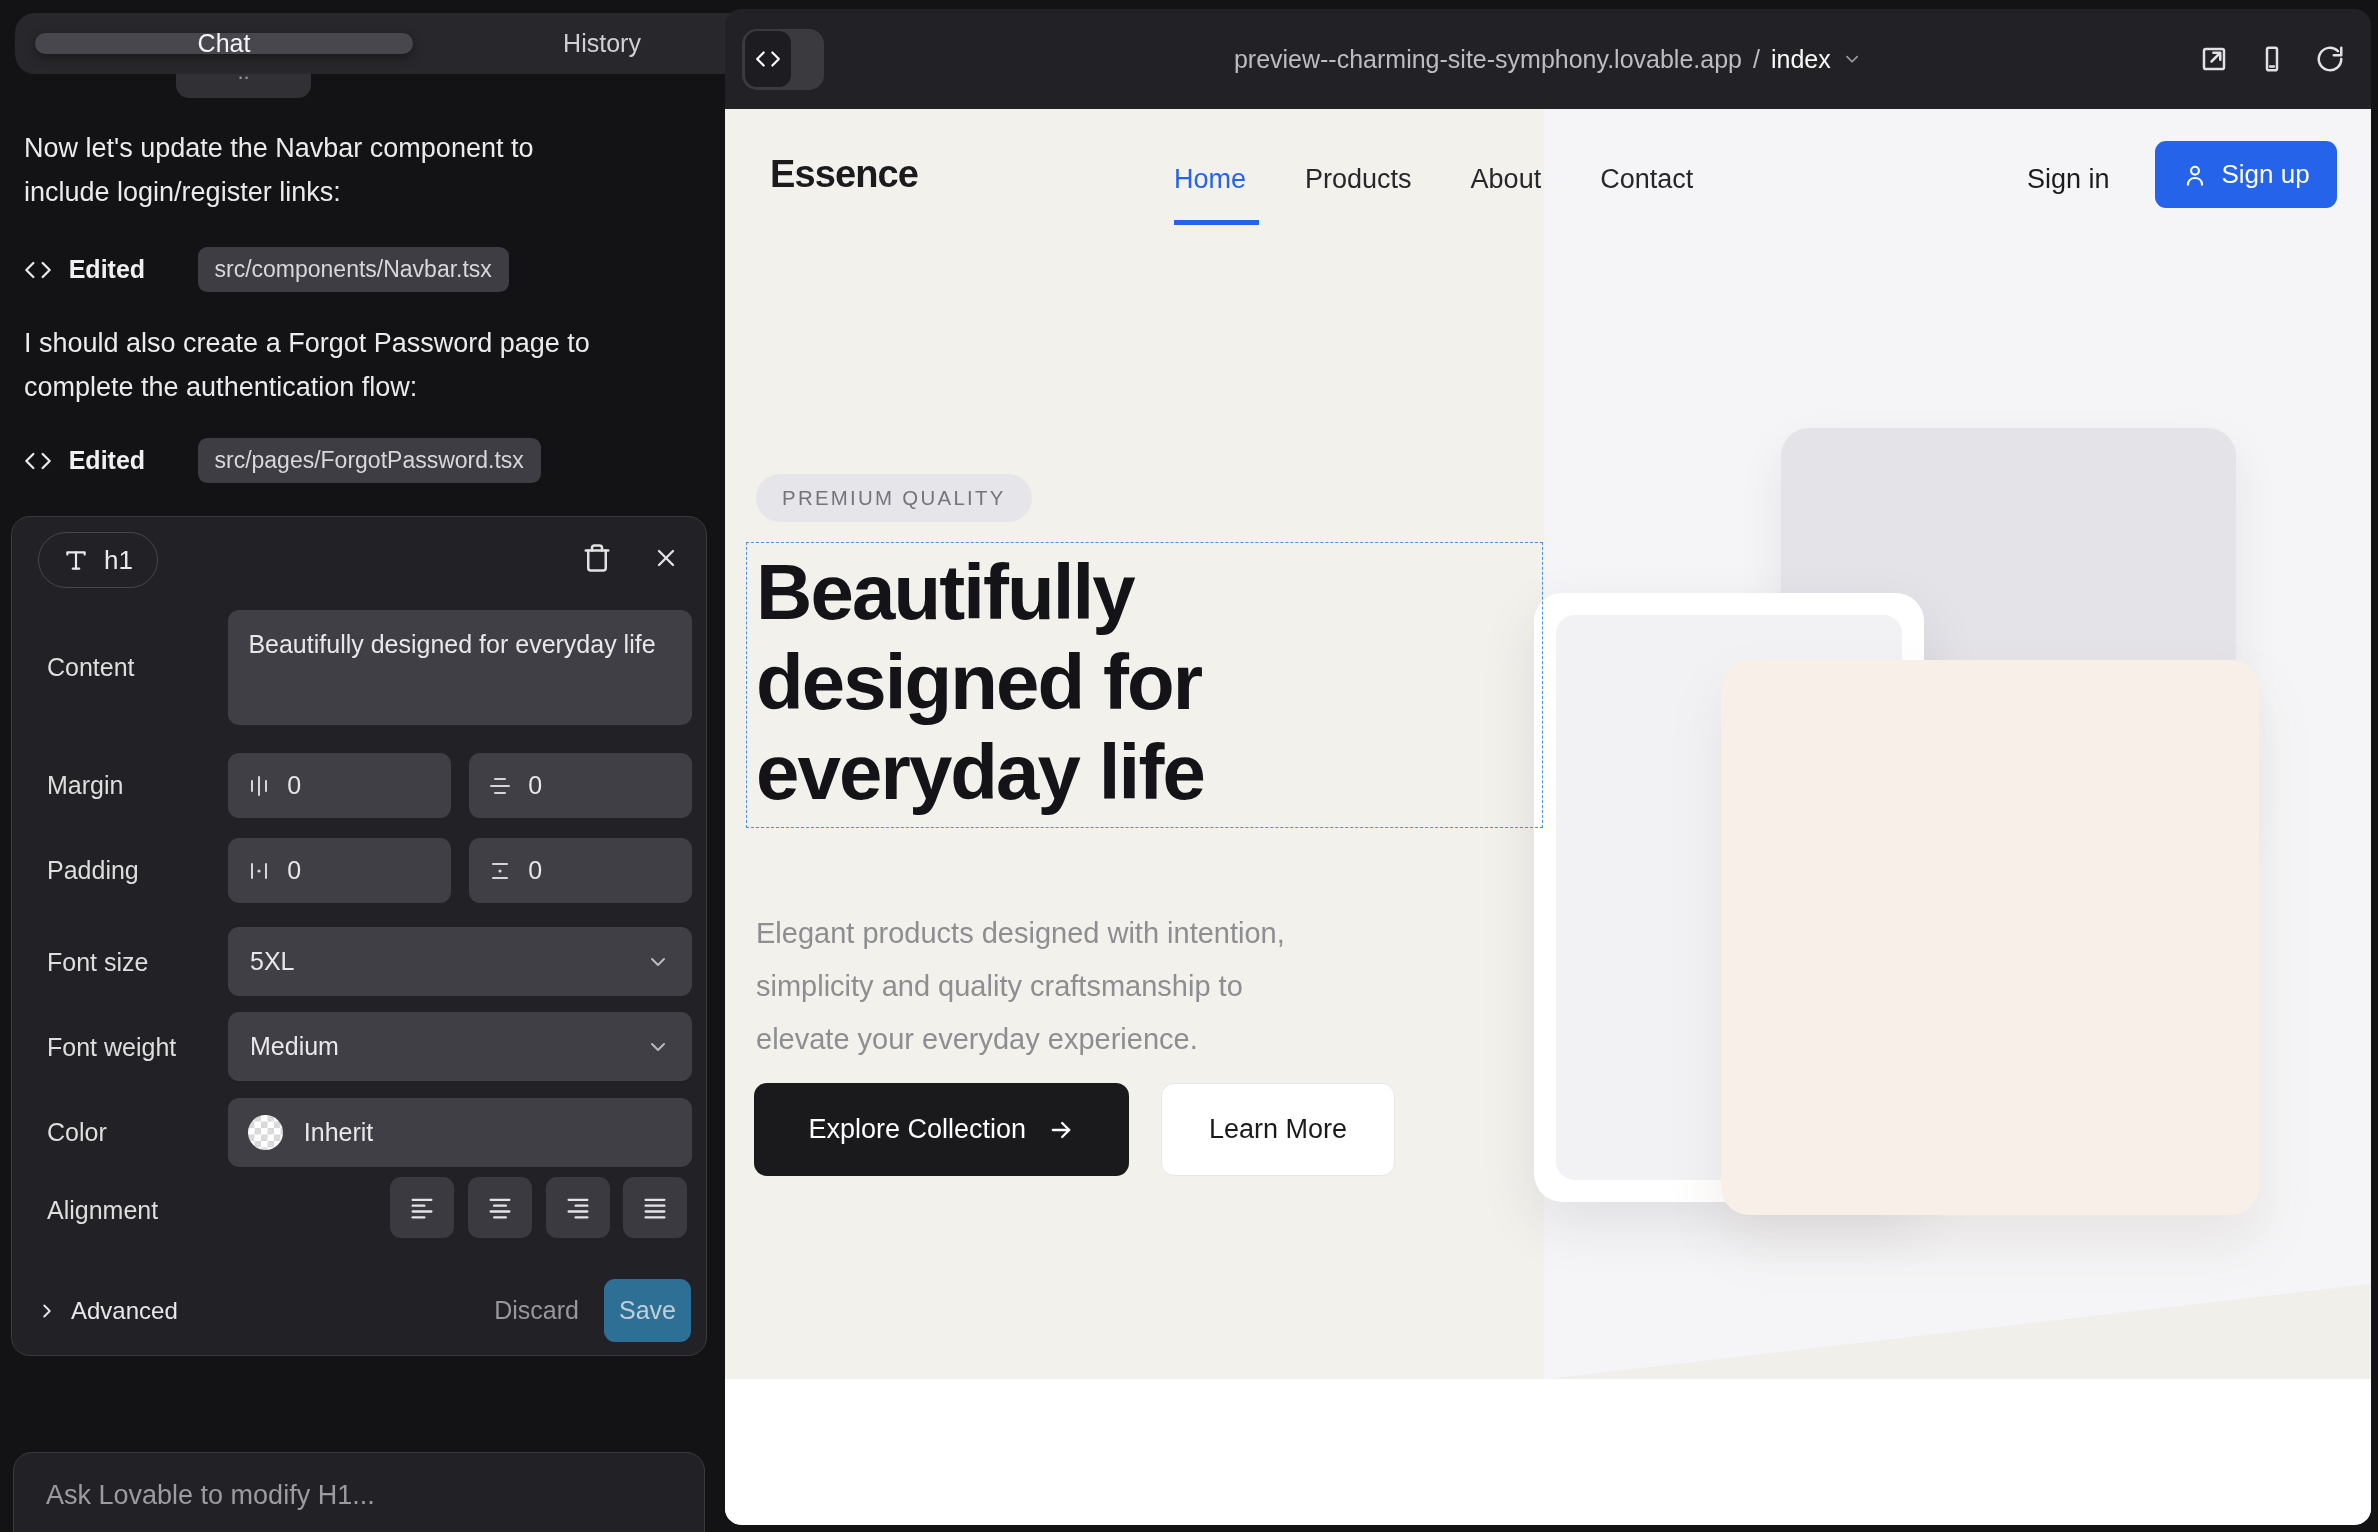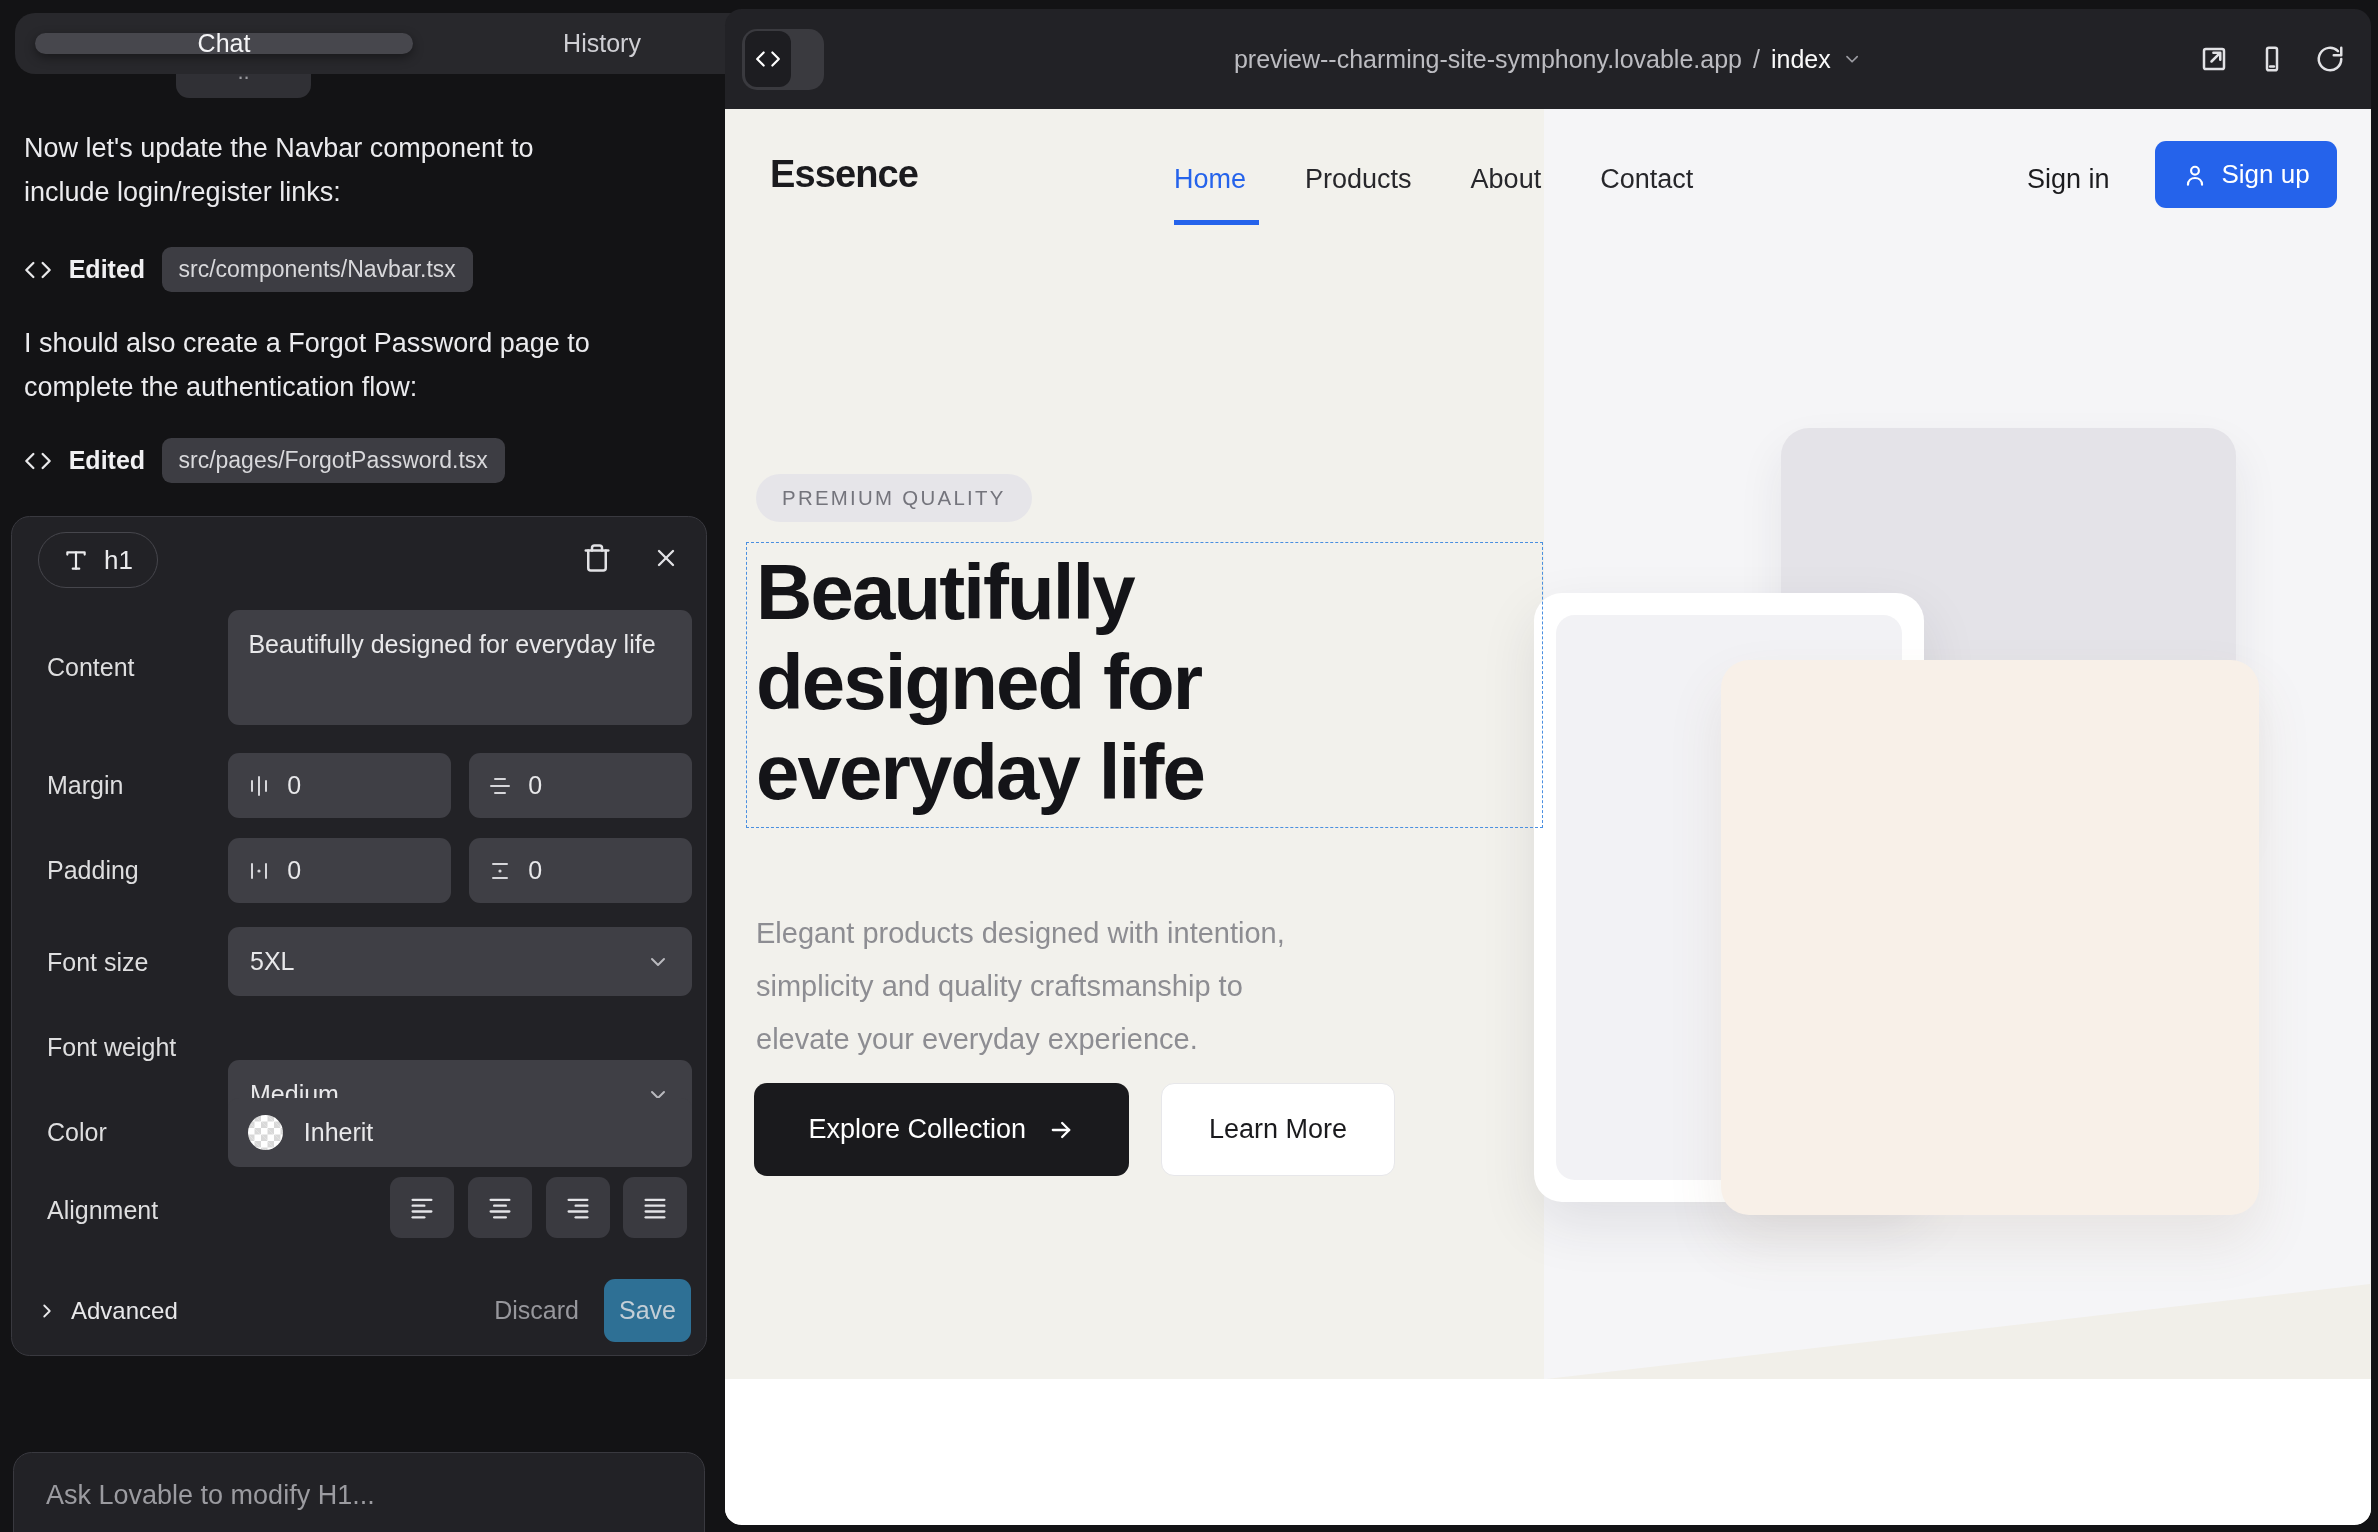--- a/index.html
+++ b/index.html
@@ -18,40 +18,40 @@
   #peek-pill .dots{position:absolute;top:-15px;width:100%;text-align:center;color:#9a9a9f;font-size:22px;}
 
   .msg{left:24px;width:664px;font-size:27px;line-height:44px;color:#ebebee;}
   #msg1{top:126px;} #msg2{top:321px;}
 
   .edited-row{left:24px;height:53px;display:flex;align-items:center;gap:16.7px;}
   #edited1{top:243px;} #edited2{top:434px;}
   .code-icon{width:28px;height:28px;color:#e8e8ea;}
   .edited-label{font-size:25px;font-weight:700;color:#f0f0f2;}
   .file-badge{background:#3d3d43;border-radius:9.3px;padding:0 16.7px;height:45px;line-height:45px;
-              font-size:23px;color:#d8d8db;white-space:nowrap;}
+              font-size:23px;color:#d8d8db;white-space:nowrap;margin-left:36px;}
 
   
   #editor{left:11px;top:516px;width:696px;height:840px;background:#222226;border:0.9px solid #39393f;
           border-radius:18.6px;box-sizing:border-box;}
   #tag-pill{left:26px;top:15px;height:54px;padding:0 24px;border:1.9px solid #46464c;border-radius:927px;
             display:flex;align-items:center;gap:15px;color:#eaeaec;font-size:26px;}
   .icon-btn{width:41px;height:41px;display:flex;align-items:center;justify-content:center;color:#e2e2e5;cursor:pointer;}
   #trash-btn{left:564px;top:20.4px;} #close-btn{left:633px;top:20.4px;}
   .row-label{position:absolute;left:35px;font-size:25px;color:#dededf;line-height:37px;}
   .field{position:absolute;background:#3f3f45;border-radius:11px;display:flex;align-items:center;
          color:#e8e8ea;font-size:25px;box-sizing:border-box;}
   #content-input{left:216px;top:93px;width:464px;height:115px;padding:13px 20.4px;line-height:42px;
                  align-items:flex-start;}
   .mini-field{width:223px;height:65px;padding:0 18.6px;gap:16.7px;}
   .mini-field .mini-icon{color:#d6d6da;}
   #margin-x{left:216px;top:236px;} #margin-y{left:457px;top:236px;}
   #padding-x{left:216px;top:321px;} #padding-y{left:457px;top:321px;}
   .select-field{left:216px;width:464px;height:69px;padding:0 22px;justify-content:space-between;}
-  #font-size-select{top:410px;} #font-weight-select{top:495px;margin-top:48px;}
+  #font-size-select{top:410px;} #font-weight-select{top:495px;}
   #color-field{left:216px;top:581px;width:464px;height:69px;padding:0 20.4px;gap:20.4px;}
   .swatch{width:35px;height:35px;border-radius:50%;
           background-image:linear-gradient(45deg,#d8d8d8 25%,transparent 25%,transparent 75%,#d8d8d8 75%),
                            linear-gradient(45deg,#d8d8d8 25%,#ffffff 25%,#ffffff 75%,#d8d8d8 75%);
           background-size:13px 13px;background-position:0 0,6.5px 6.5px;background-color:#fff;}
   .align-btn{position:absolute;top:660px;width:64px;height:61px;background:#3a3a40;border-radius:11px;
              display:flex;align-items:center;justify-content:center;color:#e4e4e7;cursor:pointer;}
   #align-left{left:378px;} #align-center{left:456px;} #align-right{left:534px;} #align-justify{left:611px;}
   #advanced{left:24px;top:764px;height:59px;display:flex;align-items:center;gap:13px;color:#e8e8ea;font-size:24px;cursor:pointer;}
   #discard{left:464px;top:764px;width:121px;height:59px;display:flex;align-items:center;justify-content:center;

